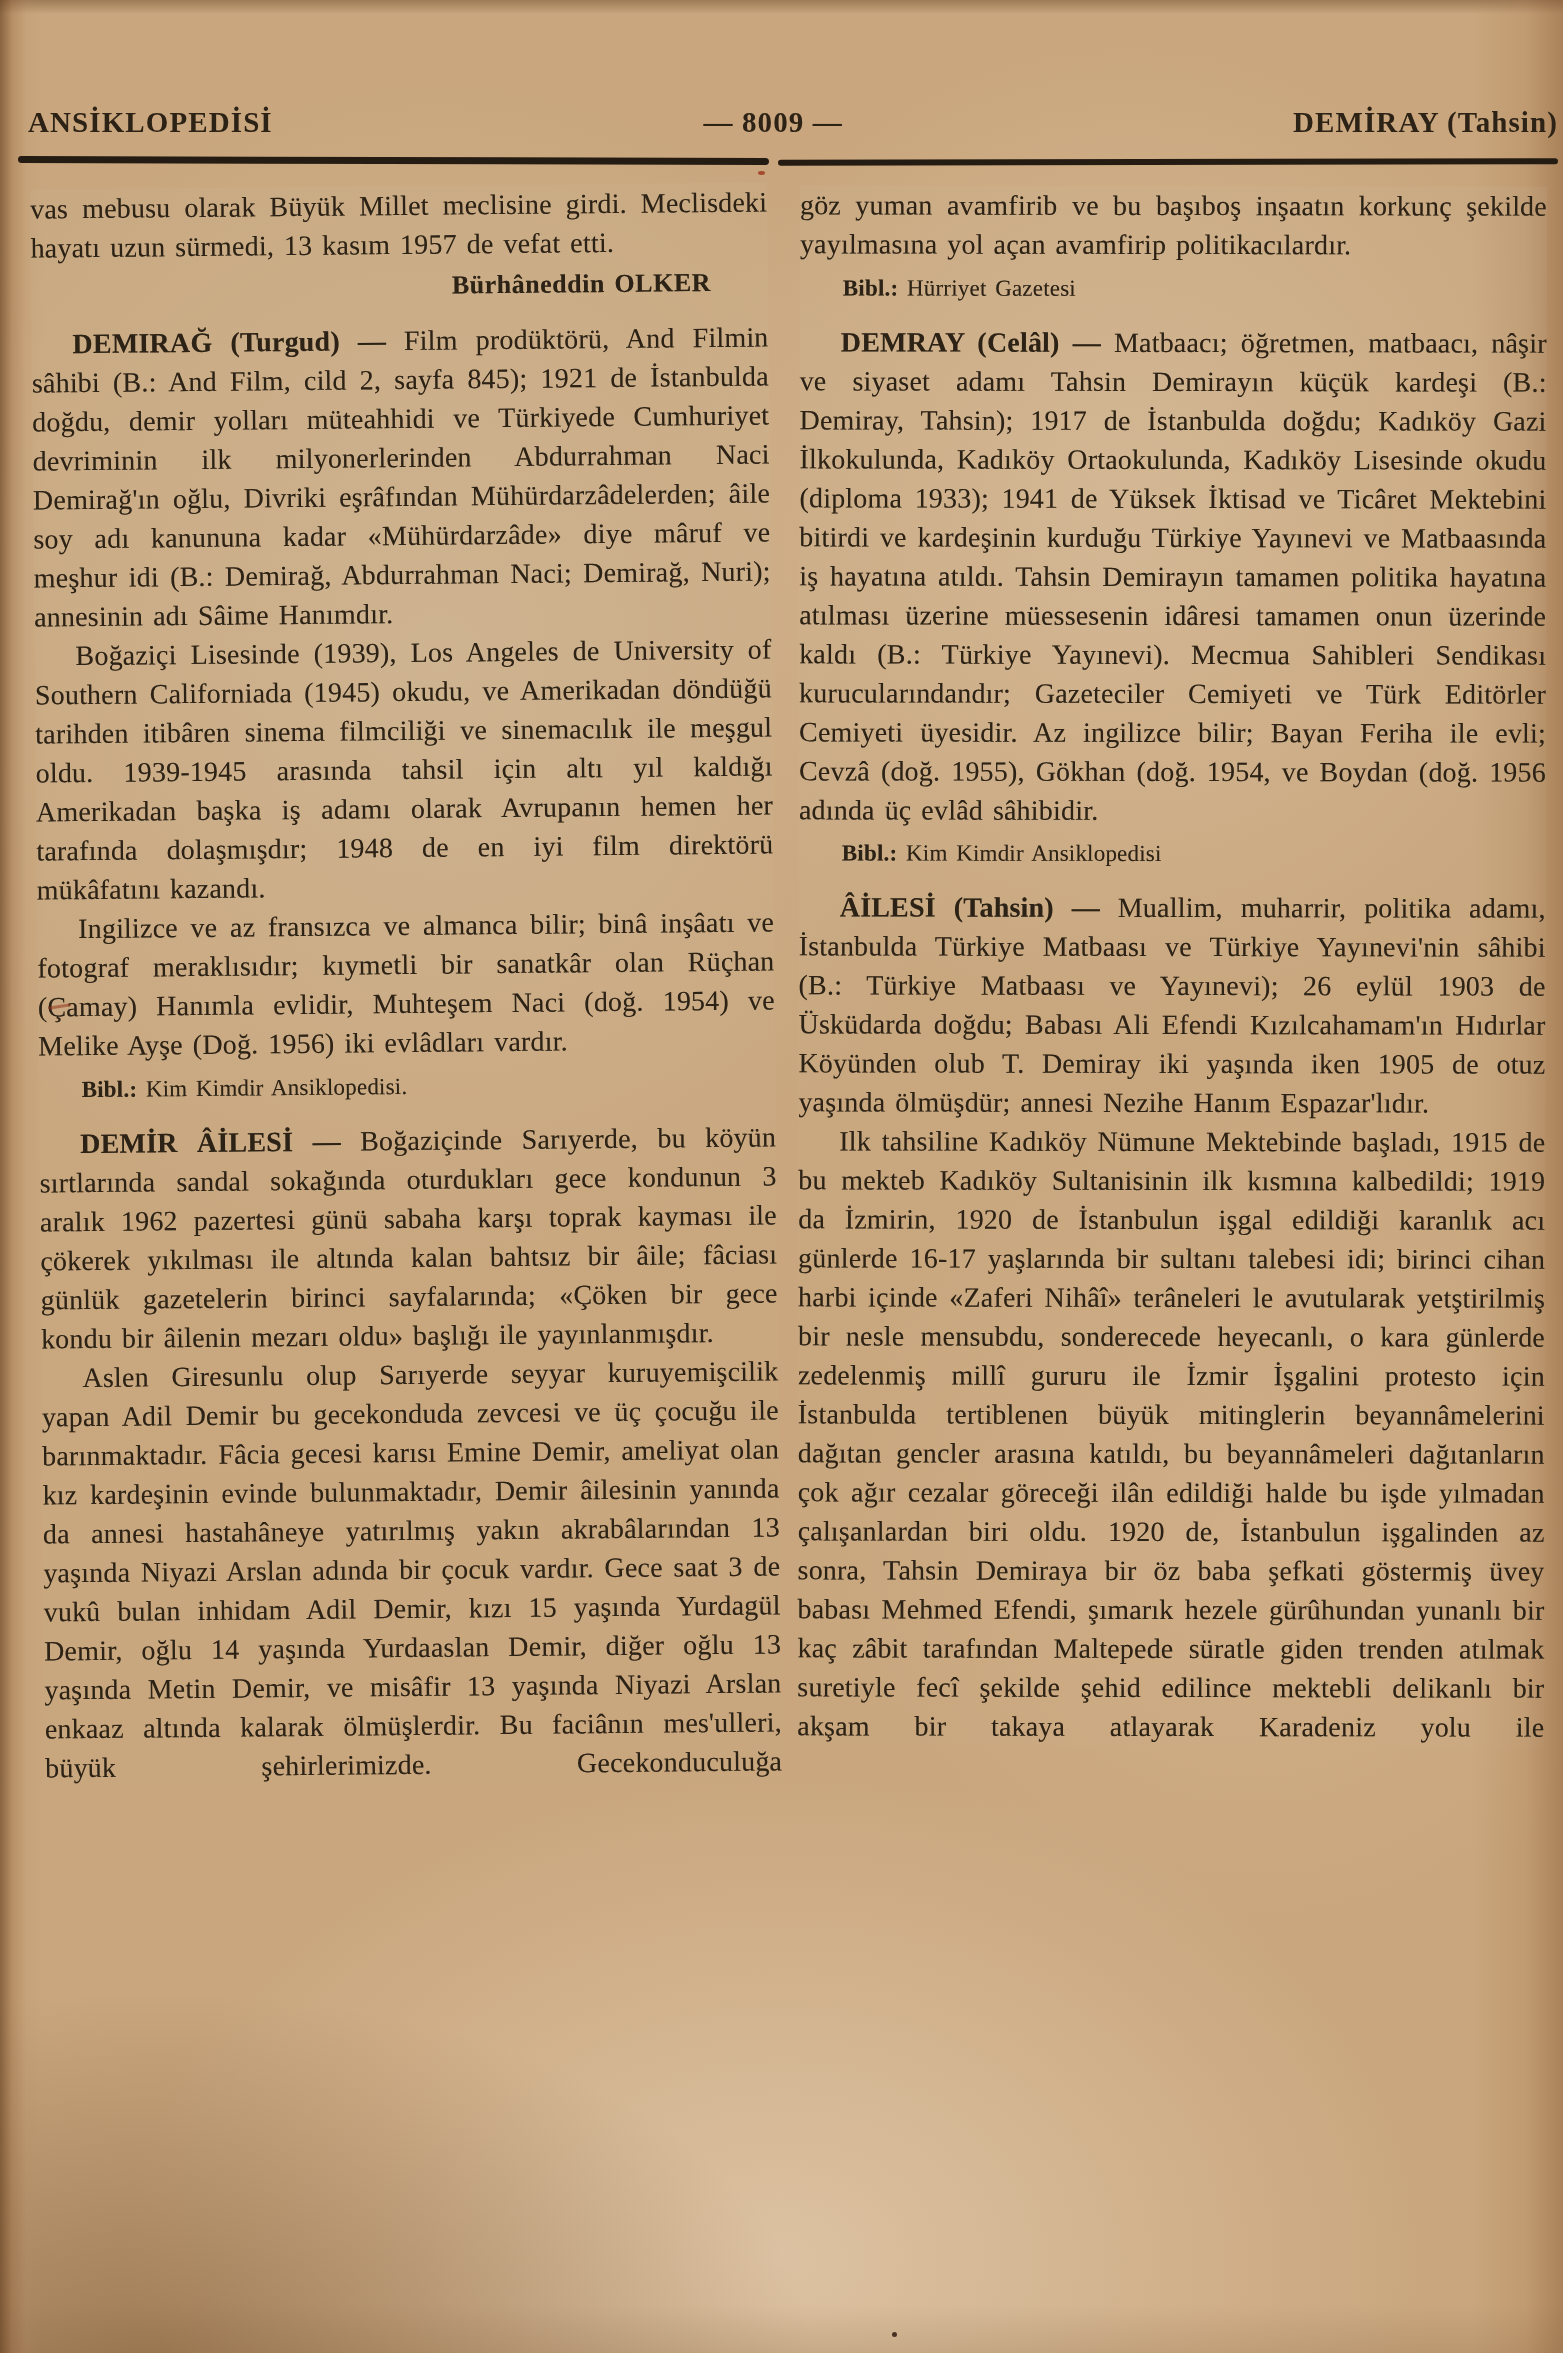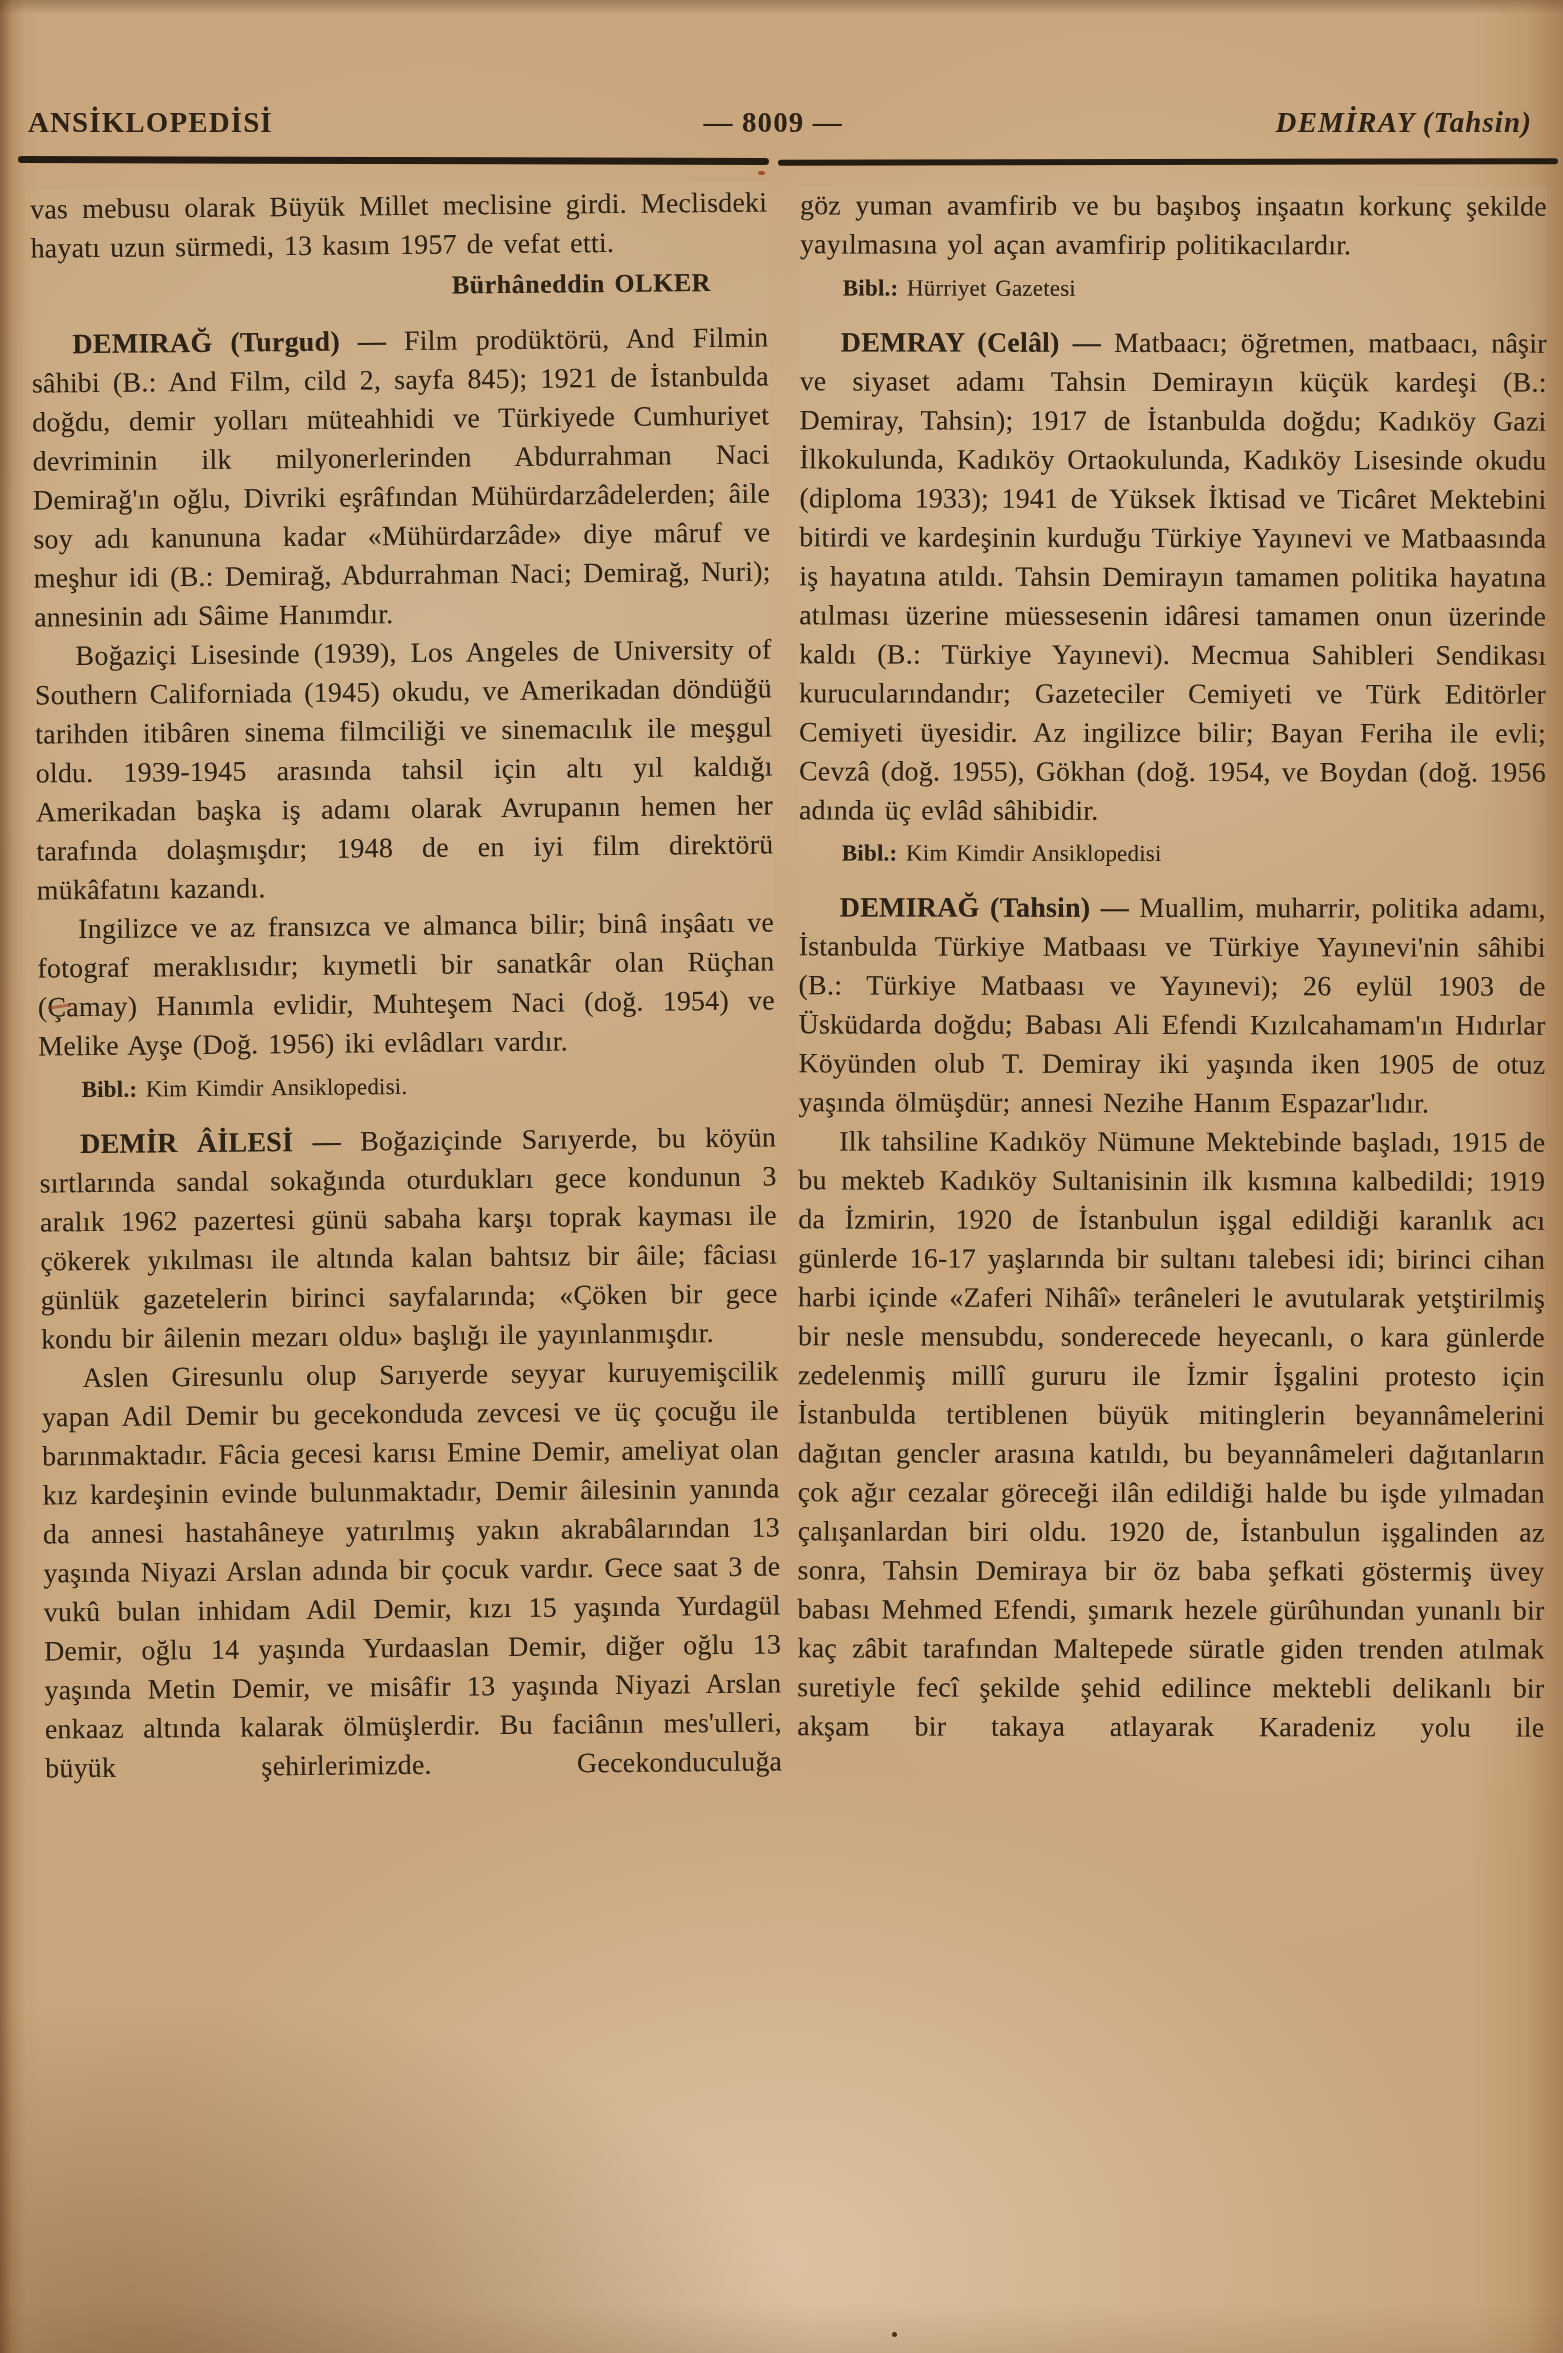--- a/index.html
+++ b/index.html
@@ -19,21 +19,21 @@
       radial-gradient(ellipse 60% 22% at 10% 100%, rgba(98,62,30,.40), rgba(0,0,0,0) 70%),
       radial-gradient(ellipse 55% 40% at 28% 28%, #cfb28e 0%, rgba(207,178,142,0) 65%),
       radial-gradient(ellipse 50% 35% at 72% 22%, #d5b692 0%, rgba(213,182,146,0) 60%),
       radial-gradient(ellipse 70% 35% at 50% 96%, #dcc2a2 0%, rgba(220,194,162,0) 60%),
       radial-gradient(ellipse 45% 30% at 80% 65%, #d0ae87 0%, rgba(208,174,135,0) 60%),
       #c9a67d;
   }
   .hdr{position:absolute;top:106px;font-weight:bold;font-size:29px;letter-spacing:1.1px;white-space:nowrap;}
   .hdr-left{left:28px;}
   .hdr-center{left:50%;transform:translateX(-56%);}
-  .hdr-right{right:31px;font-style:italic;}
+  .hdr-right{right:5px;}
   .rule{position:absolute;background:#241c12;border-radius:4.9px;}
   .rule-left{left:18.4px;top:157px;width:751px;height:6.5px;transform:rotate(0.15deg);}
   .rule-right{left:778px;top:159px;width:780px;height:6px;transform:rotate(-0.12deg);}
   .col{
     position:absolute;top:186px;
     font-size:28px;line-height:39px;
     text-align:justify;letter-spacing:0.2px;word-spacing:2.7px;
     text-shadow:0 0 0.5px rgba(46,34,20,.35);
     background:linear-gradient(180deg, rgba(198,198,172,.10), rgba(198,198,172,.02));
   }
@@ -71,21 +71,21 @@
       <div class="block body indent">Ingilizce ve az fransızca ve almanca bilir; binâ inşâatı ve fotograf meraklısıdır; kıymetli bir sanatkâr olan Rüçhan (Çamay) Hanımla evlidir, Muhteşem Naci (doğ. 1954) ve Melike Ayşe (Doğ. 1956) iki evlâdları vardır.</div>
       <div class="block bibl"><span class="lead">Bibl.:</span> Kim Kimdir Ansiklopedisi.</div>
       <div class="block entry"><span class="lead">DEMİR ÂİLESİ —</span> Boğaziçinde Sarıyerde, bu köyün sırtlarında sandal sokağında oturdukları gece kondunun 3 aralık 1962 pazertesi günü sabaha karşı toprak kayması ile çökerek yıkılması ile altında kalan bahtsız bir âile; fâciası günlük gazetelerin birinci sayfalarında; «Çöken bir gece kondu bir âilenin mezarı oldu» başlığı ile yayınlanmışdır.</div>
       <div class="block body indent jlast">Aslen Giresunlu olup Sarıyerde seyyar kuruyemişcilik yapan Adil Demir bu gecekonduda zevcesi ve üç çocuğu ile barınmaktadır. Fâcia gecesi karısı Emine Demir, ameliyat olan kız kardeşinin evinde bulunmaktadır, Demir âilesinin yanında da annesi hastahâneye yatırılmış yakın akrabâlarından 13 yaşında Niyazi Arslan adında bir çocuk vardır. Gece saat 3 de vukû bulan inhidam Adil Demir, kızı 15 yaşında Yurdagül Demir, oğlu 14 yaşında Yurdaaslan Demir, diğer oğlu 13 yaşında Metin Demir, ve misâfir 13 yaşında Niyazi Arslan enkaaz altında kalarak ölmüşlerdir. Bu faciânın mes'ulleri, büyük şehirlerimizde. Gecekonduculuğa</div>
     </div>
   <div class="col col-right">
       <div class="block body">göz yuman avamfirib ve bu başıboş inşaatın korkunç şekilde yayılmasına yol açan avamfirip politikacılardır.</div>
       <div class="block bibl"><span class="lead">Bibl.:</span> Hürriyet Gazetesi</div>
       <div class="block entry"><span class="lead">DEMRAY (Celâl) —</span> Matbaacı; öğretmen, matbaacı, nâşir ve siyaset adamı Tahsin Demirayın küçük kardeşi (B.: Demiray, Tahsin); 1917 de İstanbulda doğdu; Kadıköy Gazi İlkokulunda, Kadıköy Ortaokulunda, Kadıköy Lisesinde okudu (diploma 1933); 1941 de Yüksek İktisad ve Ticâret Mektebini bitirdi ve kardeşinin kurduğu Türkiye Yayınevi ve Matbaasında iş hayatına atıldı. Tahsin Demirayın tamamen politika hayatına atılması üzerine müessesenin idâresi tamamen onun üzerinde kaldı (B.: Türkiye Yayınevi). Mecmua Sahibleri Sendikası kurucularındandır; Gazeteciler Cemiyeti ve Türk Editörler Cemiyeti üyesidir. Az ingilizce bilir; Bayan Feriha ile evli; Cevzâ (doğ. 1955), Gökhan (doğ. 1954, ve Boydan (doğ. 1956 adında üç evlâd sâhibidir.</div>
       <div class="block bibl"><span class="lead">Bibl.:</span> Kim Kimdir Ansiklopedisi</div>
-      <div class="block entry"><span class="lead">DEMIRAĞ (Tahsin) —</span> Muallim, muharrir, politika adamı, İstanbulda Türkiye Matbaası ve Türkiye Yayınevi'nin sâhibi (B.: Türkiye Matbaası ve Yayınevi); 26 eylül 1903 de Üsküdarda doğdu; Babası Ali Efendi Kızılcahamam'ın Hıdırlar Köyünden olub T. Demiray iki yaşında iken 1905 de otuz yaşında ölmüşdür; annesi Nezihe Hanım Espazar'lıdır.</div>
+      <div class="block entry"><span class="lead">ÂİLESİ (Tahsin) —</span> Muallim, muharrir, politika adamı, İstanbulda Türkiye Matbaası ve Türkiye Yayınevi'nin sâhibi (B.: Türkiye Matbaası ve Yayınevi); 26 eylül 1903 de Üsküdarda doğdu; Babası Ali Efendi Kızılcahamam'ın Hıdırlar Köyünden olub T. Demiray iki yaşında iken 1905 de otuz yaşında ölmüşdür; annesi Nezihe Hanım Espazar'lıdır.</div>
       <div class="block body indent jlast">Ilk tahsiline Kadıköy Nümune Mektebinde başladı, 1915 de bu mekteb Kadıköy Sultanisinin ilk kısmına kalbedildi; 1919 da İzmirin, 1920 de İstanbulun işgal edildiği karanlık acı günlerde 16-17 yaşlarında bir sultanı talebesi idi; birinci cihan harbi içinde «Zaferi Nihâî» terâneleri le avutularak yetştirilmiş bir nesle mensubdu, sonderecede heyecanlı, o kara günlerde zedelenmiş millî gururu ile İzmir İşgalini protesto için İstanbulda tertiblenen büyük mitinglerin beyannâmelerini dağıtan gencler arasına katıldı, bu beyannâmeleri dağıtanların çok ağır cezalar göreceği ilân edildiği halde bu işde yılmadan çalışanlardan biri oldu. 1920 de, İstanbulun işgalinden az sonra, Tahsin Demiraya bir öz baba şefkati göstermiş üvey babası Mehmed Efendi, şımarık hezele gürûhundan yunanlı bir kaç zâbit tarafından Maltepede süratle giden trenden atılmak suretiyle fecî şekilde şehid edilince mektebli delikanlı bir akşam bir takaya atlayarak Karadeniz yolu ile</div>
     </div>
 
   <div class="speck speck-red"></div>
   <div class="speck speck-ink"></div>
   <div class="speck speck-margin"></div>
 </div>
 
 
 </body></html>

